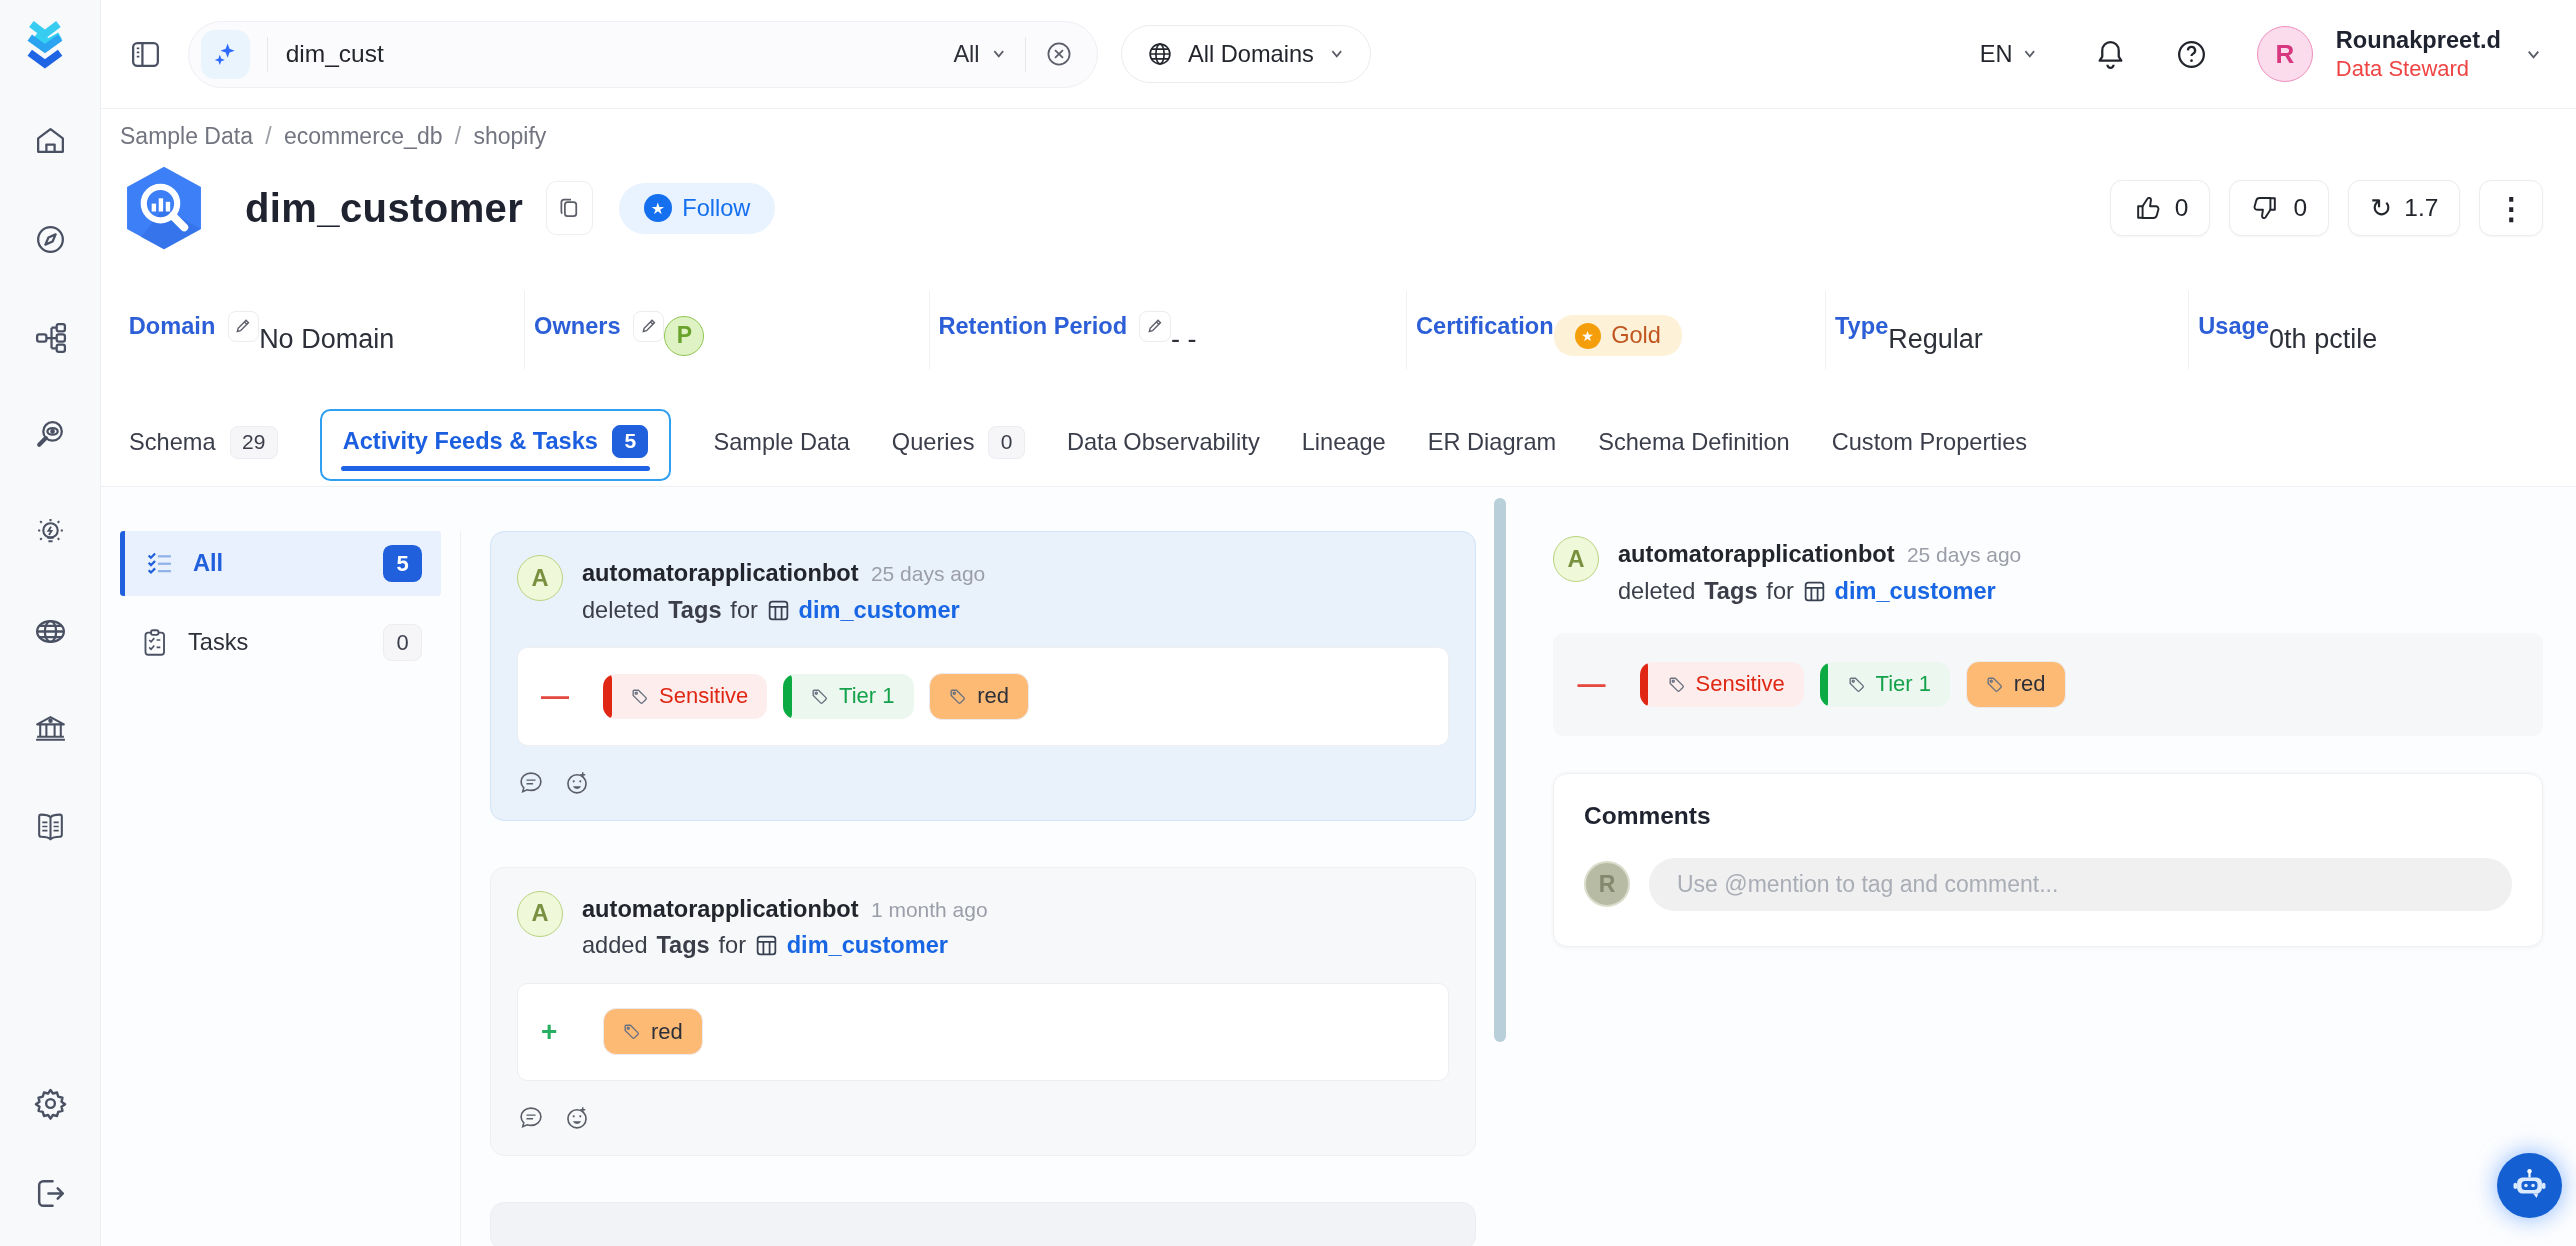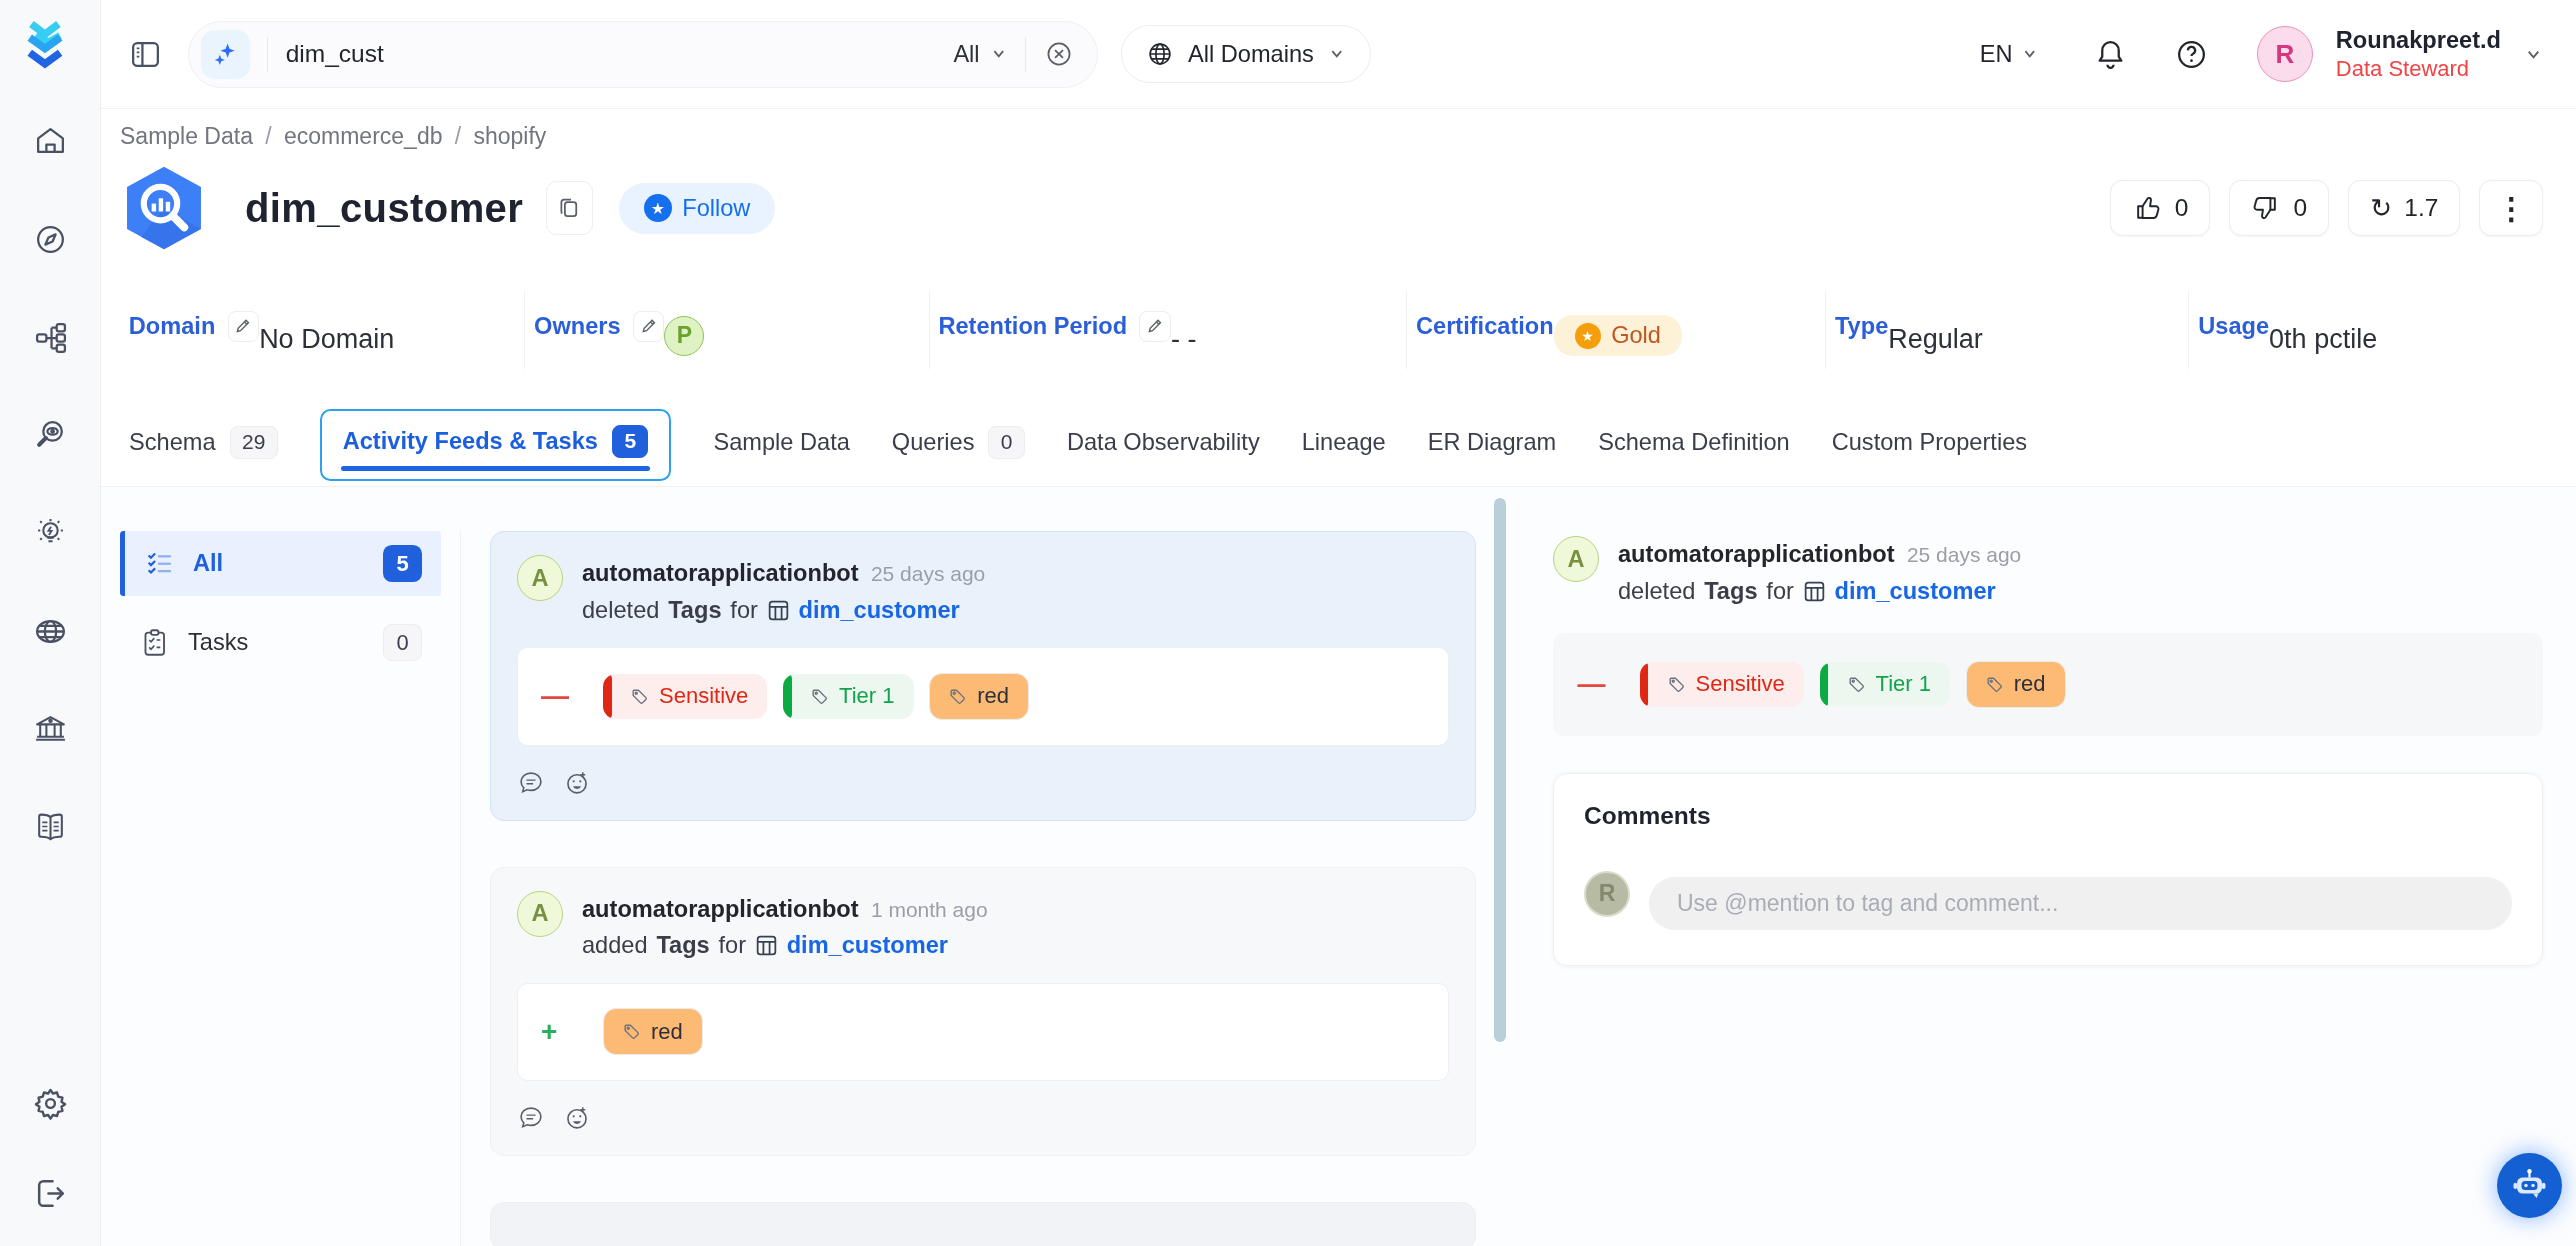--- a/index.html
+++ b/index.html
@@ -112,21 +112,21 @@
 
   .scroll-thumb { position:absolute; left:1393px; top:10.5px; width:12.3px; height:544px; background:#b9cfda; border-radius:6.1px; }
 
   .detail-col { flex:1; margin-left:77px; min-width:0; }
   .detail-head { display:flex; gap:19px; margin-top:5.3px; }
   .detail-tagbox { margin-top:23px; background:#f6f7f9; border-radius:10.5px; padding:28px 24.5px; display:flex; align-items:center; gap:23px; }
   .comments-card { margin-top:37px; background:#fff; border:0.9px solid #f0f0f3; border-radius:14px; box-shadow:0 0.9px 4.4px rgba(25,35,65,.05); padding:28px 30px 35px; }
   .comments-title { font-size:24.5px; font-weight:bold; color:#1f2330; }
   .comment-row { margin-top:28px; display:flex; align-items:center; gap:19px; }
   .comment-avatar { width:46px; height:46px; background:#b7bba4; border:2.6px solid #d9dcc9; color:#84886d; font-size:23px; flex-shrink:0; }
-  .comment-input { flex:1; height:53px; background:#f0f0f1; border:none; outline:none; border-radius:26px; padding:4px 28px; font-size:23px; color:#3b3e49; font-family:inherit;margin-top:19px; }
+  .comment-input { flex:1; height:53px; background:#f0f0f1; border:none; outline:none; border-radius:26px; padding:4px 28px; font-size:23px; color:#3b3e49; font-family:inherit; }
   .comment-input::placeholder { color:#a9adb6; }
 
   .chatbot { position:fixed; right:14px; bottom:28px; width:65px; height:65px; border-radius:50%; background:#1460d2; display:flex; align-items:center; justify-content:center; box-shadow:0 0 23px rgba(73,145,255,.65); cursor:pointer; }
 </style>
 </head>
 <body>
 
 <div class="app">
 
   <aside class="rail">

